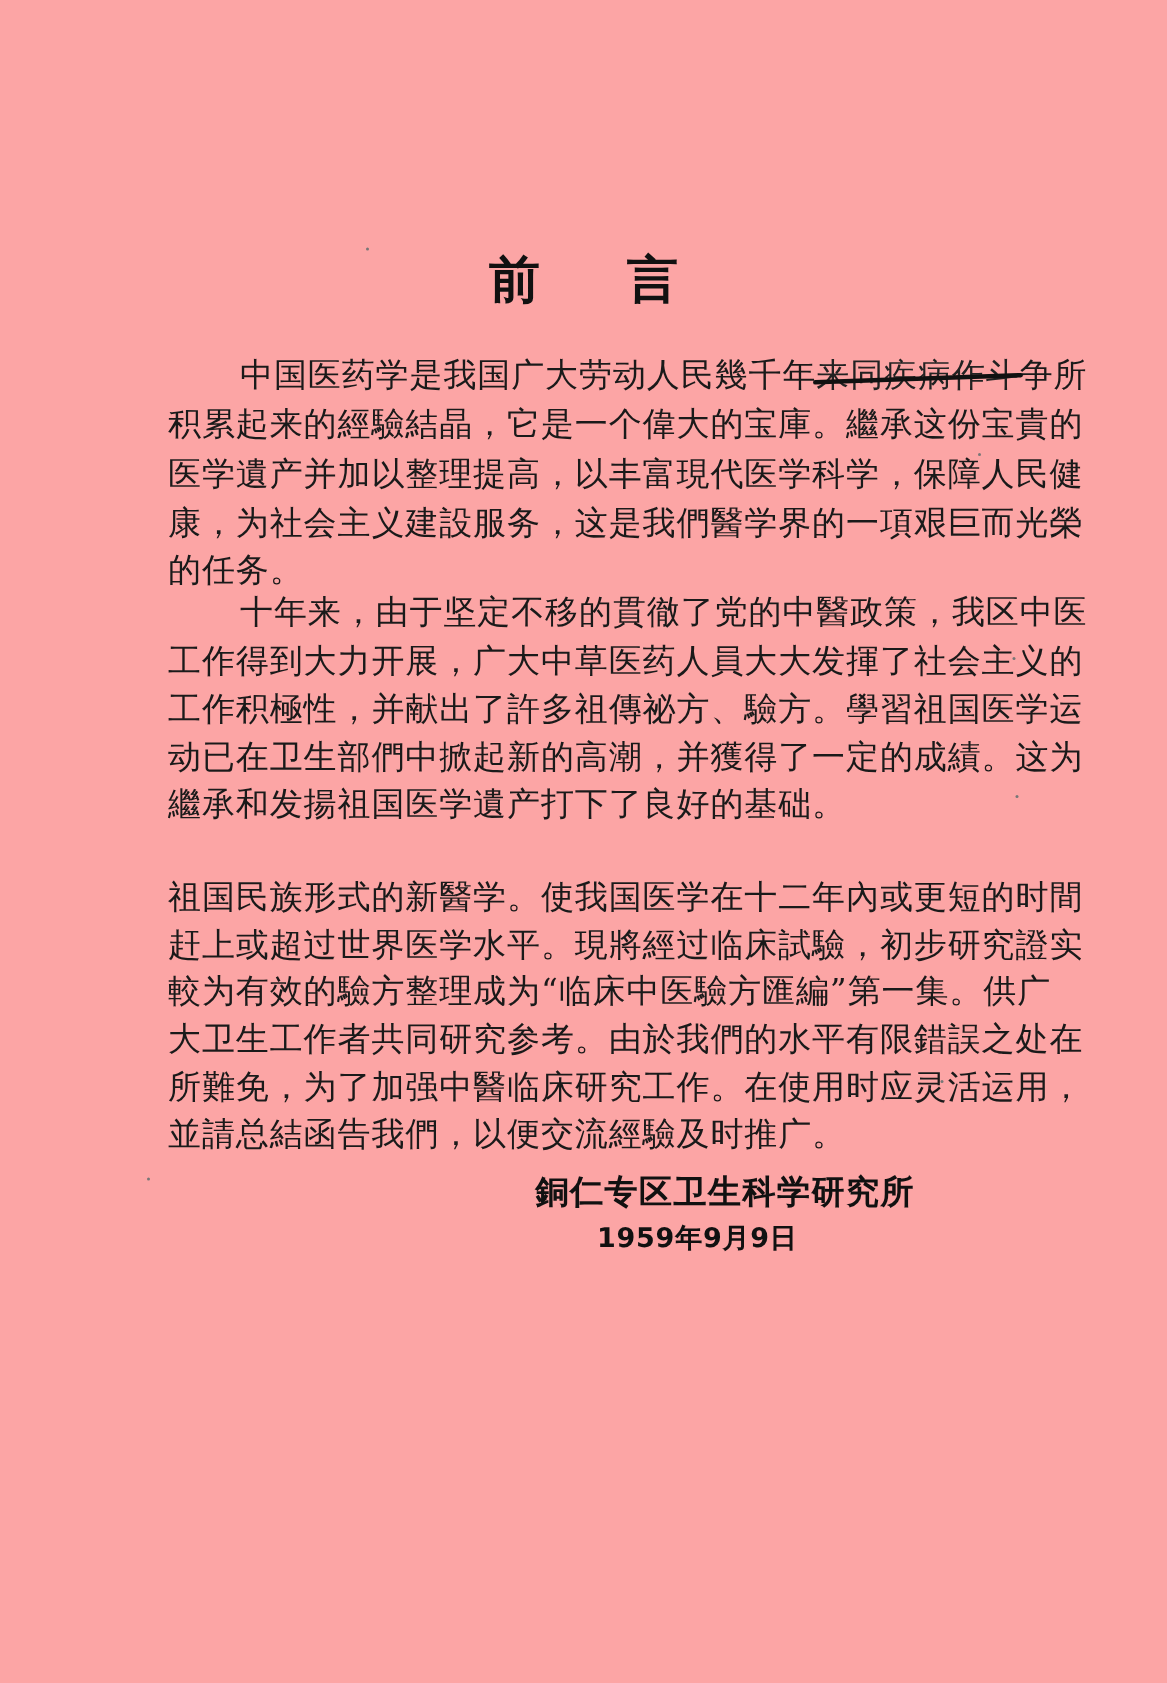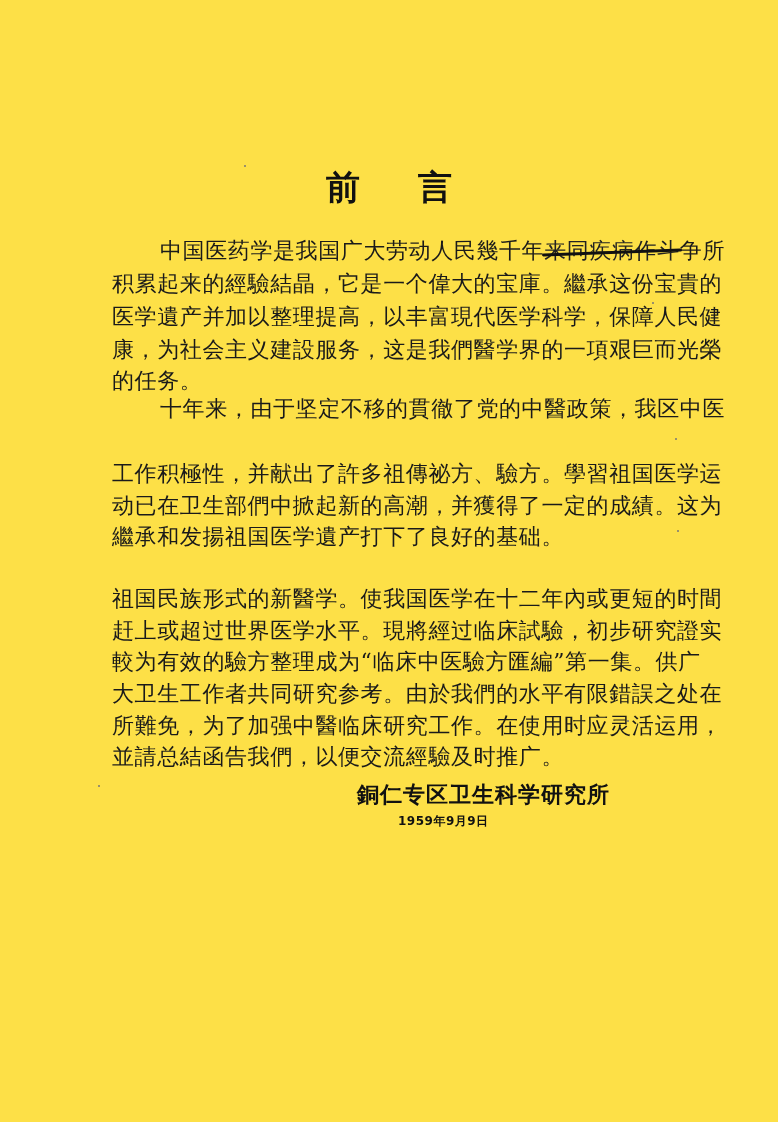--- a/index.html
+++ b/index.html
@@ -1,17 +1,17 @@
 <!DOCTYPE html>
 <html><head>
 <meta charset="utf-8">
 <style>
   html, body { margin: 0; padding: 0; background: #ffffff; }
   body { width: 778px; height: 1122px; position: relative; overflow: hidden; }
-  .page { position: absolute; left: 0; top: 0; width: 778px; height: 1122px; background: #fde047; }
+  .page { position: absolute; left: 0; top: 0; width: 778px; height: 1122px; background: #fca5a5; }
   .title {
     position: absolute; top: 165px; left: 0; width: 778px; text-align: center;
     font-family: "DejaVu Serif", serif; font-weight: bold; font-size: 34px; color: #111;
     letter-spacing: 58px; text-indent: 58px; line-height: 44px;
   }
   .line {
     position: absolute; left: 112px; width: 556px; height: 30px;
     font-family: "DejaVu Serif", serif; font-size: 22px; line-height: 30px;
     color: #1a1a1a; white-space: nowrap; text-align: justify; text-align-last: justify;
     letter-spacing: 0.6px;
@@ -23,37 +23,38 @@
   }
   .strike::after {
     content: ""; position: absolute; left: -2px; right: -2px; top: 50%; height: 3px;
     background: #111; transform: rotate(-2deg); border-radius: 2px;
   }
   .sig {
     position: absolute; font-family: "DejaVu Sans", sans-serif; font-weight: bold;
     color: #111; white-space: nowrap;
   }
   .sig.org { left: 357px; top: 780px; font-size: 22px; letter-spacing: 1px; }
-  .sig.date { left: 398px; top: 813px; font-size: 12px; letter-spacing: 0.5px; }
+  .sig.date { left: 398px; top: 813px; font-size: 18px; letter-spacing: 0.5px; }
   .speck { position: absolute; width: 2px; height: 2px; background: #777; border-radius: 1px; }
 </style>
 </head>
 <body>
 
 <div class="page">
 
   <div class="title">前言</div>
 
   <div class="line indent" style="top:236px"><span>中国医药学是我国广大劳动人民幾千年</span><span class="strike">来同疾病作斗</span><span>争所</span></div>
   <div class="line" style="top:269px">积累起来的經驗結晶，它是一个偉大的宝庫。繼承这份宝貴的</div>
   <div class="line" style="top:302px">医学遺产并加以整理提高，以丰富現代医学科学，保障人民健</div>
   <div class="line" style="top:335px">康，为社会主义建設服务，这是我們醫学界的一項艰巨而光榮</div>
   <div class="line last" style="top:366px">的任务。</div>
 
   <div class="line indent" style="top:394px">十年来，由于坚定不移的貫徹了党的中醫政策，我区中医</div>
+  <div class="line" style="top:427px">工作得到大力开展，广大中草医药人員大大发揮了社会主义的</div>
   <div class="line" style="top:459px">工作积極性，并献出了許多祖傳祕方、驗方。學習祖国医学运</div>
   <div class="line" style="top:491px">动已在卫生部們中掀起新的高潮，并獲得了一定的成績。这为</div>
   <div class="line last" style="top:522px">繼承和发揚祖国医学遺产打下了良好的基础。</div>
 
   <div class="line" style="top:584px">祖国民族形式的新醫学。使我国医学在十二年內或更短的时間</div>
   <div class="line" style="top:616px">赶上或超过世界医学水平。現將經过临床試驗，初步研究證实</div>
   <div class="line" style="top:647px">較为有效的驗方整理成为“临床中医驗方匯編”第一集。供广</div>
   <div class="line" style="top:679px">大卫生工作者共同研究参考。由於我們的水平有限錯誤之处在</div>
   <div class="line" style="top:711px">所難免，为了加强中醫临床研究工作。在使用时应灵活运用，</div>
   <div class="line last" style="top:742px">並請总結函告我們，以便交流經驗及时推广。</div>

